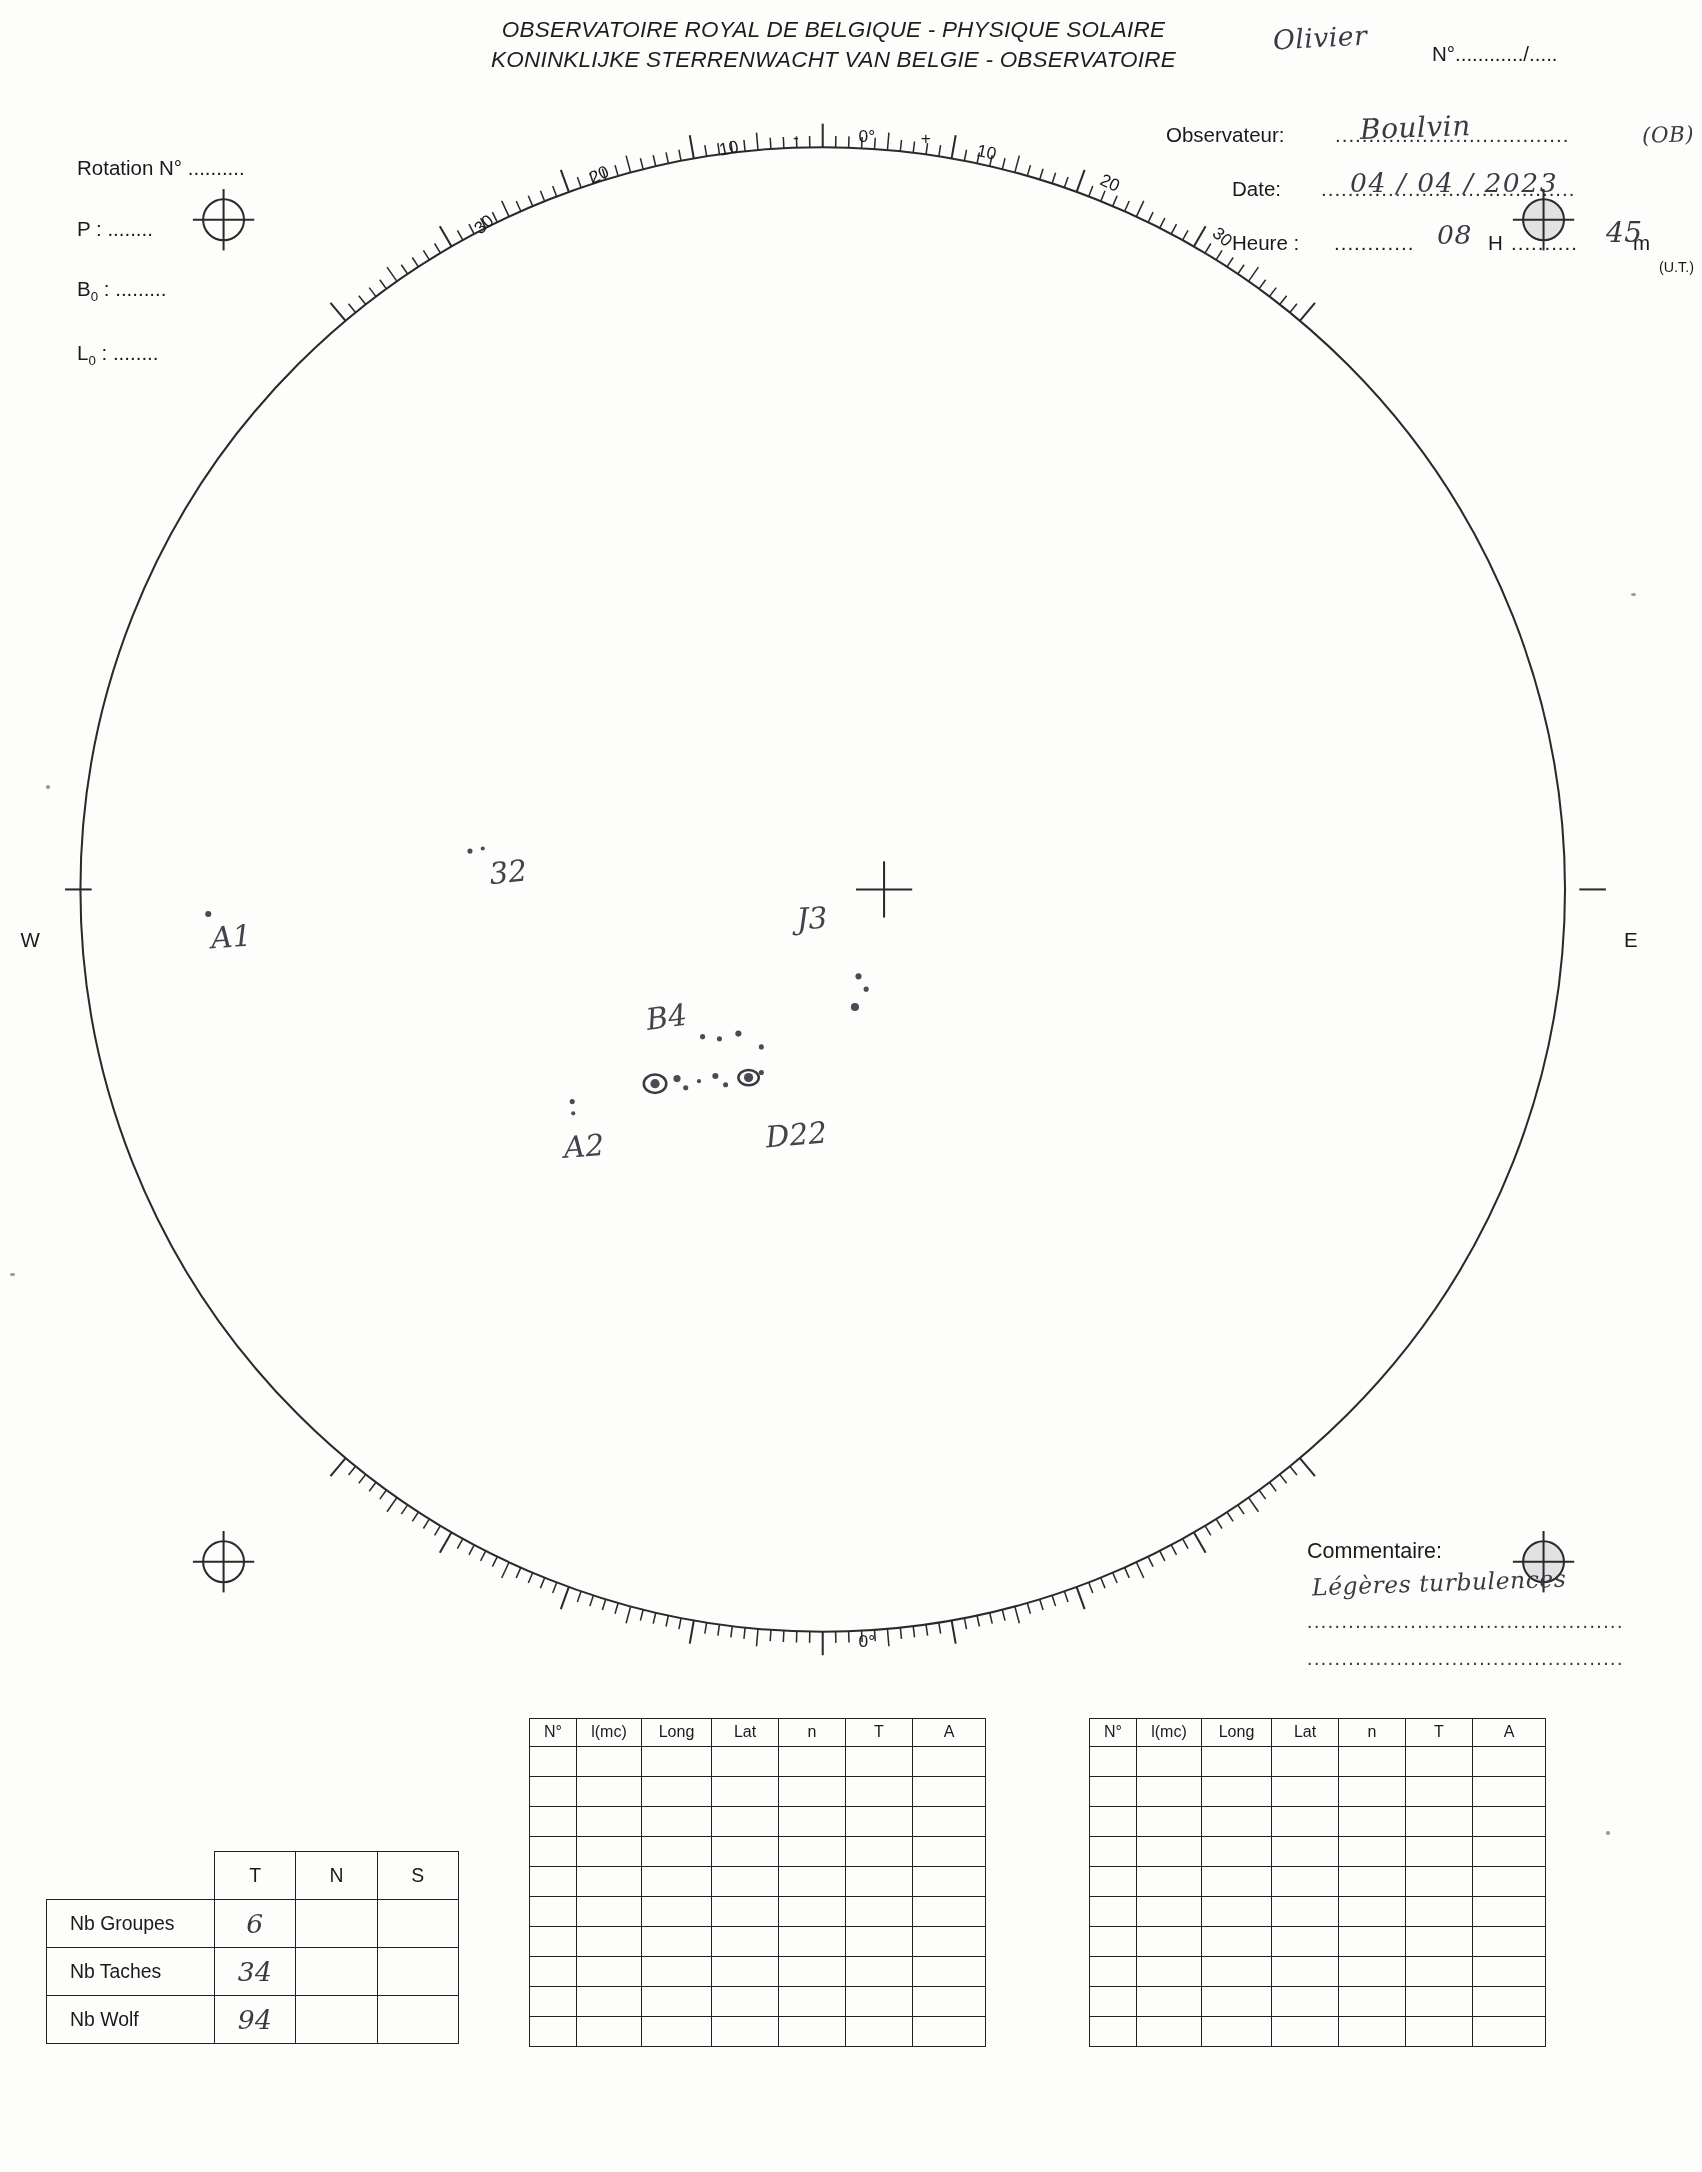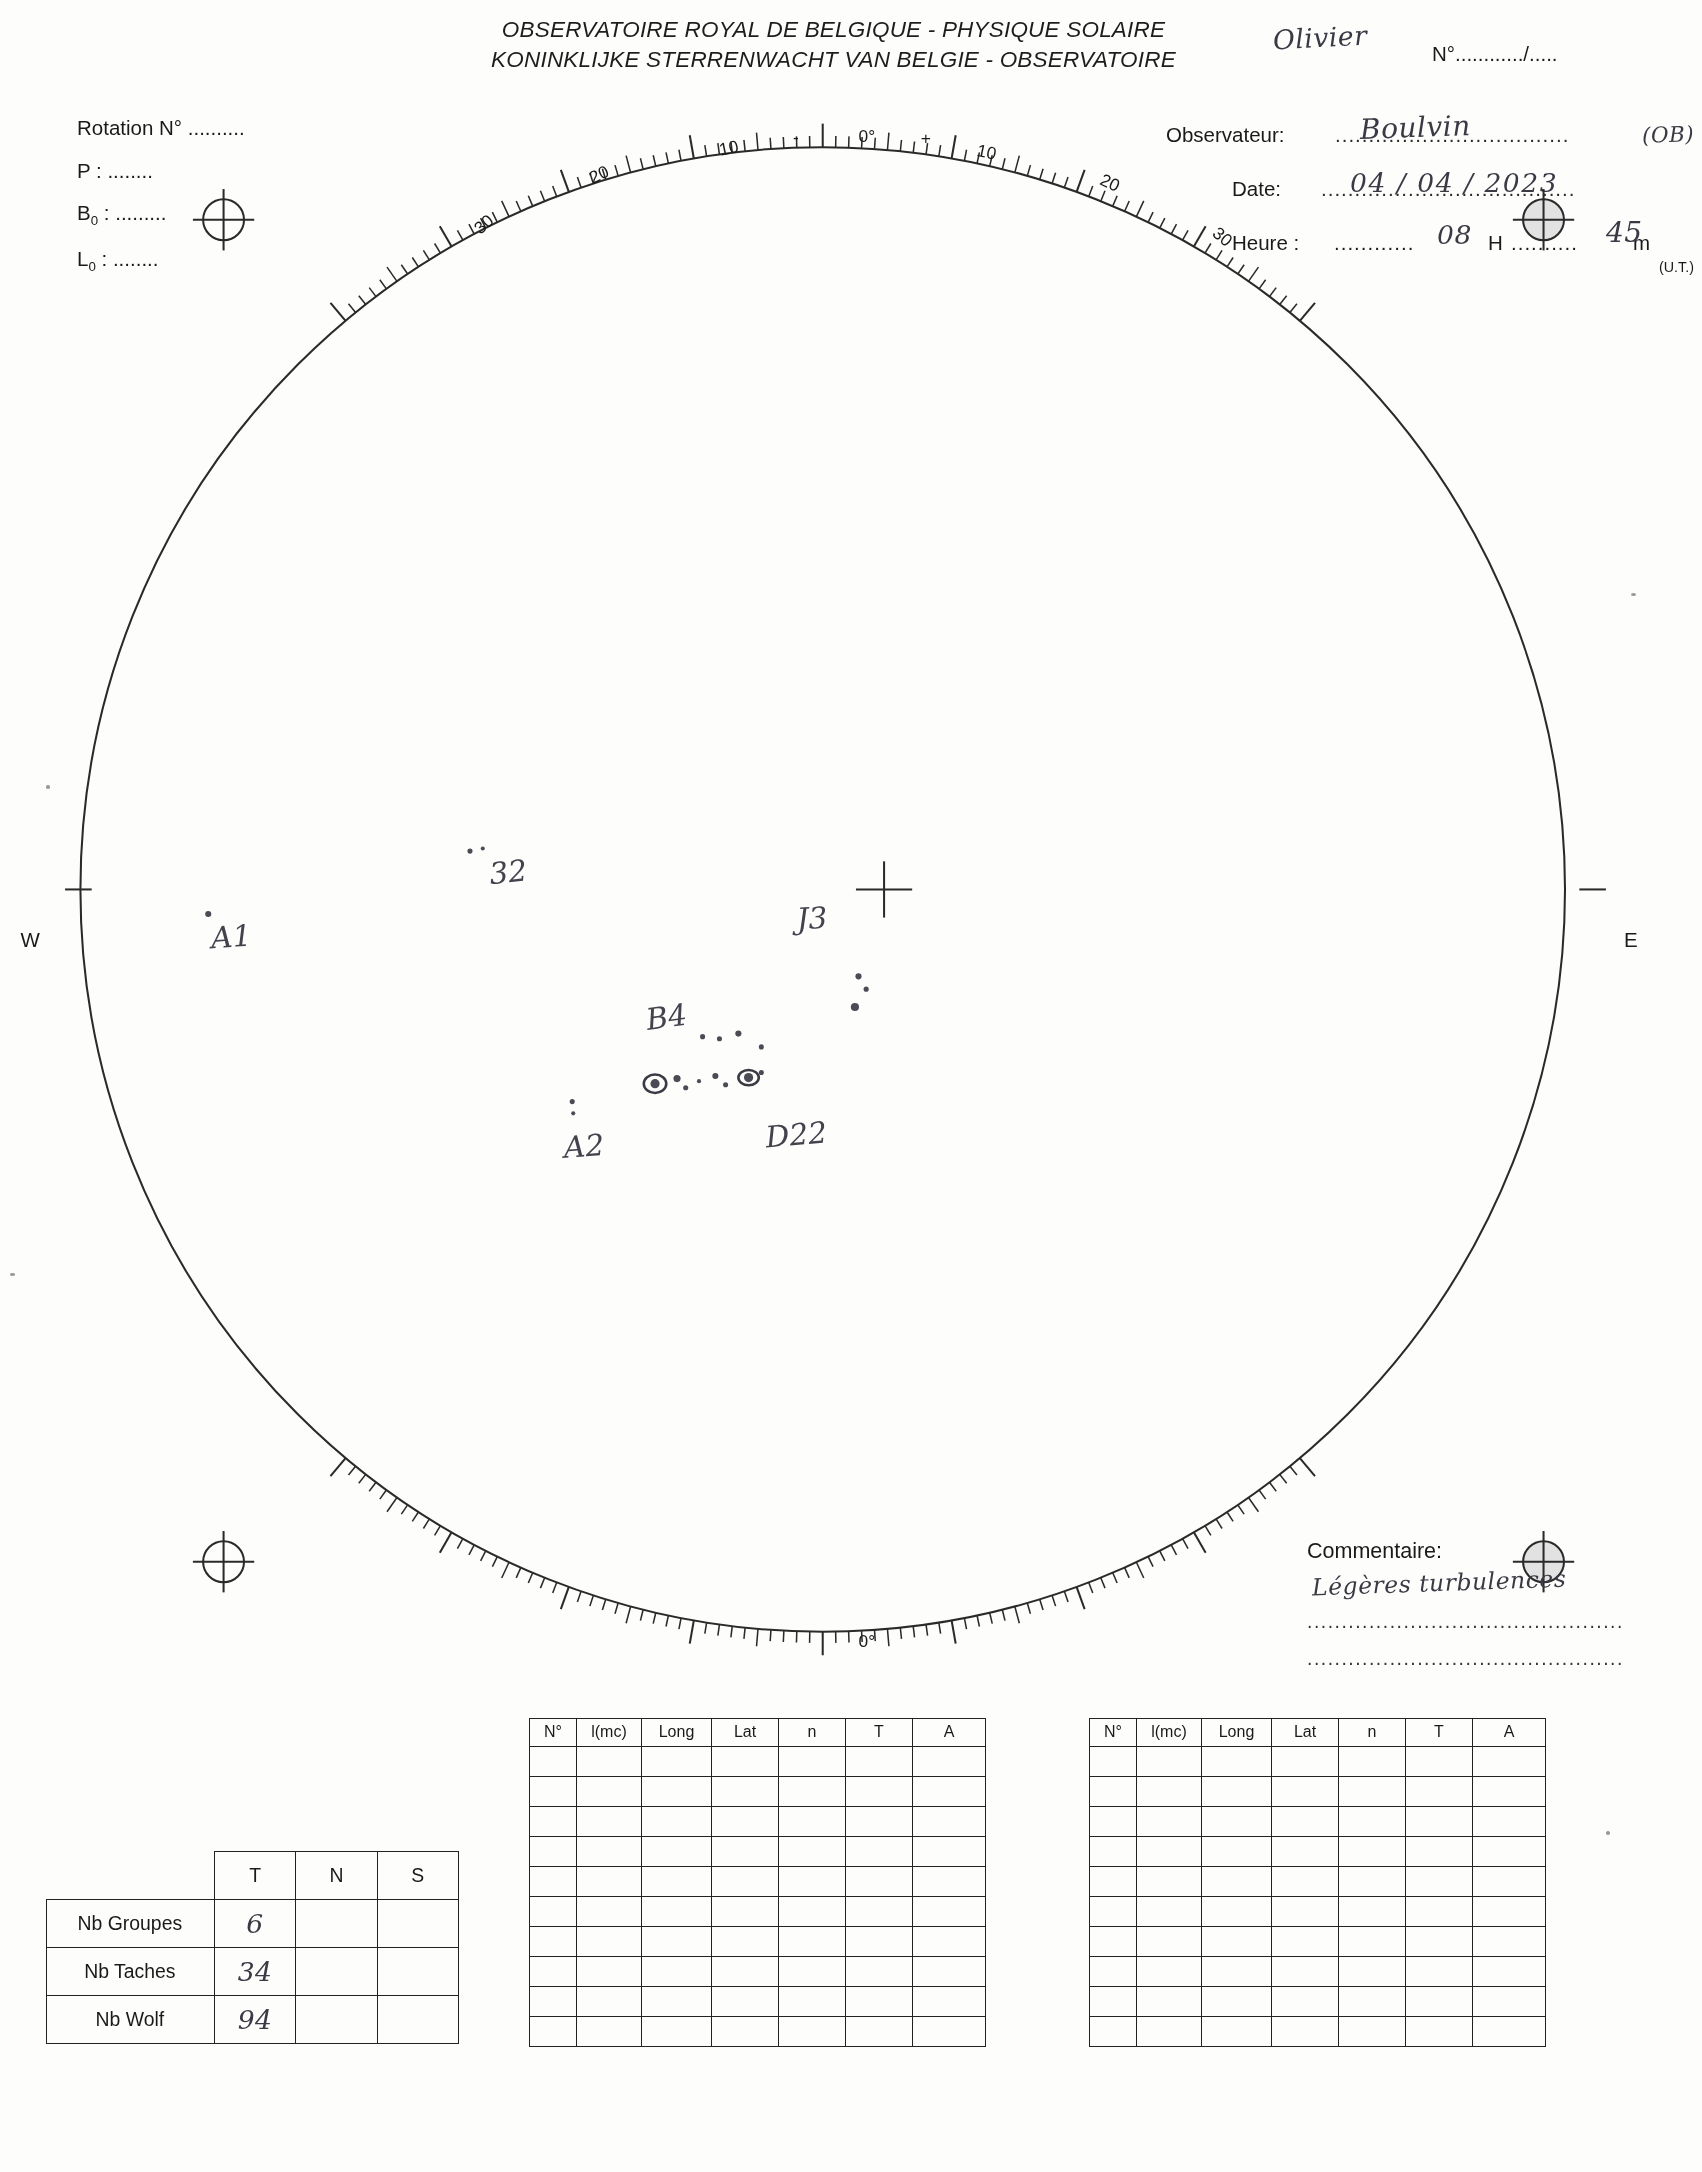--- a/index.html
+++ b/index.html
@@ -59,21 +59,21 @@
   }
 
   
   .param-block {
     position: absolute;
     left: 77px;
     top: 118px;
     font-size: 20.5px;
     line-height: 1.0;
   }
-  .param-row { margin-bottom: 22px; white-space: nowrap; }
+  .param-row { margin-bottom: 22px; white-space: nowrap; margin-top: 40px; }
   .param-row sub { font-size: 13.3px; }
 
   
   .info-block {
     position: absolute;
     left: 1166px;
     top: 117px;
     font-size: 20.5px;
     width: 506px;
   }
@@ -190,22 +190,22 @@
     font-size: 19.4px;
   }
   .summary-table td, .summary-table th {
     border: 1px solid #222;
     height: 47px;
     font-weight: normal;
     text-align: center;
     padding: 0 7.2px;
   }
   .summary-table td.rowlbl {
-    text-align: center;
-    padding-left: 6px;
+    text-align: left;
+    padding-left: 23px;
     white-space: nowrap;
   }
   .summary-table .corner { border: none; }
   .summary-table .hand-val {
     font-size: 26.6px;
   }
 
   .speck {
     position: absolute;
     background: #9a9a9a;

